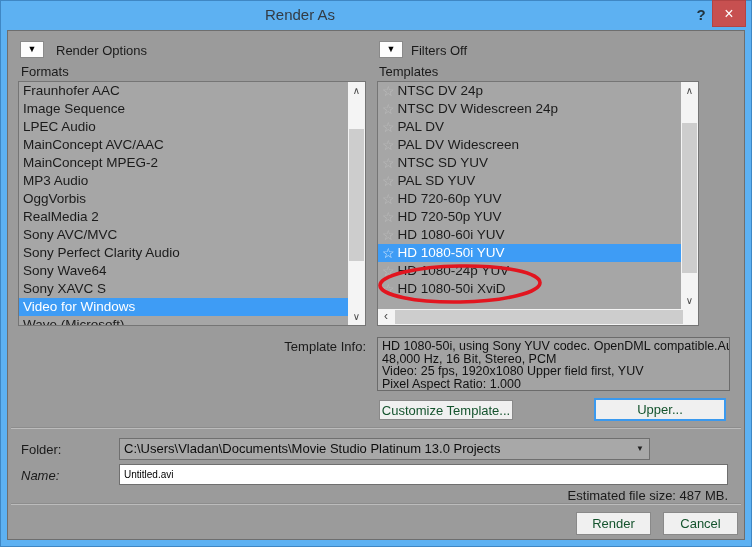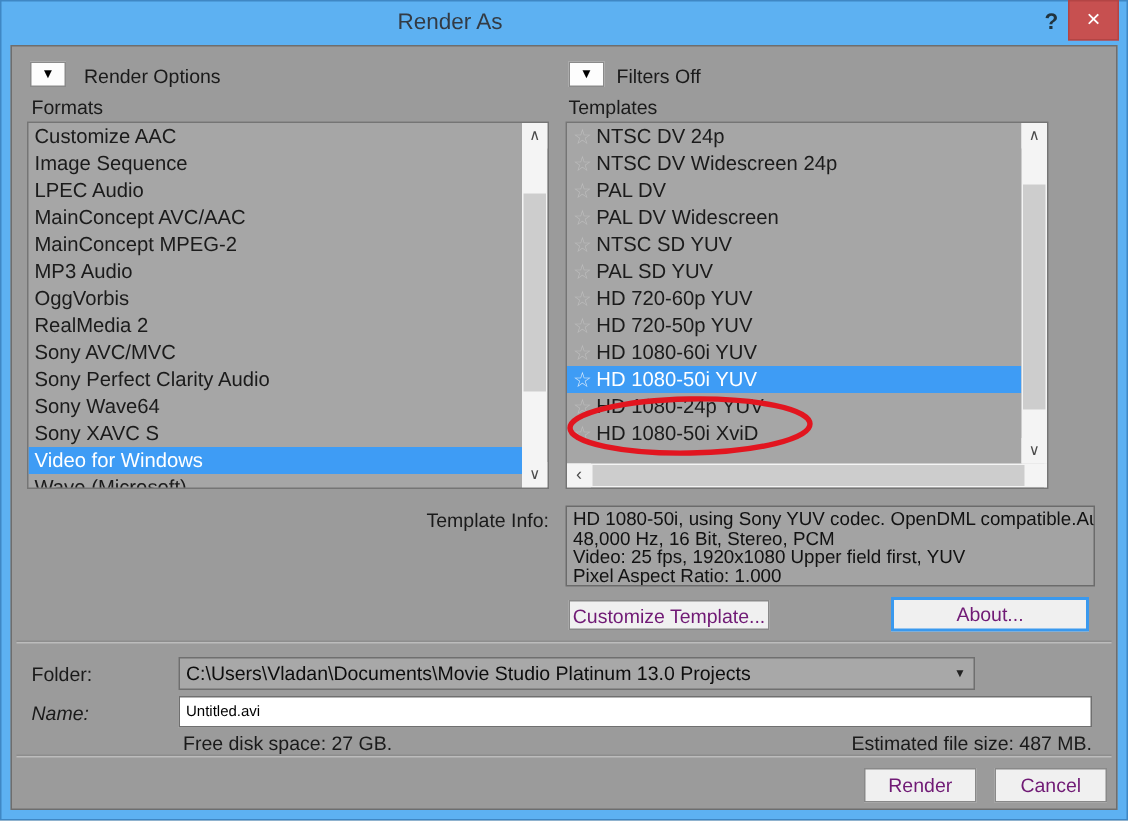--- a/index.html
+++ b/index.html
@@ -35,21 +35,21 @@
   .hsb{position:absolute;left:0;bottom:0;height:16px;background:#f4f4f4;}
   .hbtn{position:absolute;top:0;width:16px;height:16px;text-align:center;color:#4a4a4a;
         font-size:12px;line-height:15px;background:#f4f4f4;}
   .hthumb{position:absolute;top:1px;height:14px;background:#cdcdcd;}
   
   .infobox{position:absolute;left:369px;top:306px;width:353px;height:54px;background:#a3a3a3;
            border:1px solid #6b6b6b;box-sizing:border-box;padding:2px 4px;overflow:hidden;}
   .infobox div{font-size:12.5px;line-height:12.5px;color:#111;white-space:nowrap;}
   
   .btn{position:absolute;background:#f0f0f0;border:1px solid #898989;box-sizing:border-box;
-       font-size:13px;color:#701a75;text-align:center;font-family:"Liberation Sans",sans-serif;padding:0;}
+       font-size:13px;color:#14532d;text-align:center;font-family:"Liberation Sans",sans-serif;padding:0;}
   .btn.default{border:2px solid #3a99ee;}
   
   .combo{position:absolute;left:111px;top:407px;width:531px;height:22px;background:#a8a8a8;
          border:1px solid #6f6f6f;box-sizing:border-box;font-size:13px;color:#0d0d0d;
          line-height:20px;padding-left:4px;white-space:nowrap;overflow:hidden;}
   .combo .arrow{position:absolute;right:5px;top:0;line-height:20px;font-size:8px;color:#222;}
   .textinput{position:absolute;left:111px;top:433px;width:609px;height:21px;background:#ffffff;
              border:1px solid #6f6f6f;box-sizing:border-box;font-size:10px;color:#000;
              line-height:19px;padding-left:4px;}
   .divider{position:absolute;left:3px;width:730px;height:0;border-top:1px solid #8d8d8d;
@@ -72,21 +72,21 @@
 
     <div class="ddbtn" style="left:12px;top:10px;"><span>▼</span></div>
     <div class="lbl" style="left:48px;top:12px;">Render Options</div>
     <div class="ddbtn" style="left:371px;top:10px;"><span>▼</span></div>
     <div class="lbl" style="left:403px;top:12px;">Filters Off</div>
 
     <div class="lbl" style="left:13px;top:33px;">Formats</div>
     <div class="listbox" style="left:10px;top:50px;width:348px;height:245px;">
       <div class="rows">
           <div class="lrow">
-            <span>Customize AAC</span>
+            <span>Fraunhofer AAC</span>
           </div>
           <div class="lrow">
             <span>Image Sequence</span>
           </div>
           <div class="lrow">
             <span>LPEC Audio</span>
           </div>
           <div class="lrow">
             <span>MainConcept AVC/AAC</span>
           </div>
@@ -198,34 +198,33 @@
 
     <div class="lbl" style="left:218px;top:308px;width:140px;text-align:right;">Template Info:</div>
     <div class="infobox">
       <div>HD 1080-50i, using Sony YUV codec. OpenDML compatible.Audio:</div>
       <div>48,000 Hz, 16 Bit, Stereo, PCM</div>
       <div>Video: 25 fps, 1920x1080 Upper field first, YUV</div>
       <div>Pixel Aspect Ratio: 1.000</div>
     </div>
 
     <button class="btn" style="left:371px;top:369px;width:134px;height:20px;">Customize Template...</button>
-    <button class="btn default" style="left:586px;top:367px;width:132px;height:23px;">About...</button>
+    <button class="btn default" style="left:586px;top:367px;width:132px;height:23px;">Upper...</button>
 
     <div class="divider" style="top:396px;"></div>
 
     <div class="lbl" style="left:13px;top:411px;">Folder:</div>
     <div class="combo">
       <span>C:\Users\Vladan\Documents\Movie Studio Platinum 13.0 Projects</span>
       <span class="arrow">▼</span>
     </div>
 
     <div class="lbl" style="left:13px;top:437px;font-style:italic;">Name:</div>
     <div class="textinput">Untitled.avi</div>
 
-    <div class="lbl" style="left:114px;top:457px;">Free disk space: 27 GB.</div>
     <div class="lbl" style="left:420px;top:457px;width:300px;text-align:right;">Estimated file size: 487 MB.</div>
 
     <div class="divider" style="top:472px;"></div>
 
     <button class="btn" style="left:568px;top:481px;width:75px;height:23px;">Render</button>
     <button class="btn" style="left:655px;top:481px;width:75px;height:23px;">Cancel</button>
 
   </div>
 </div>
 

